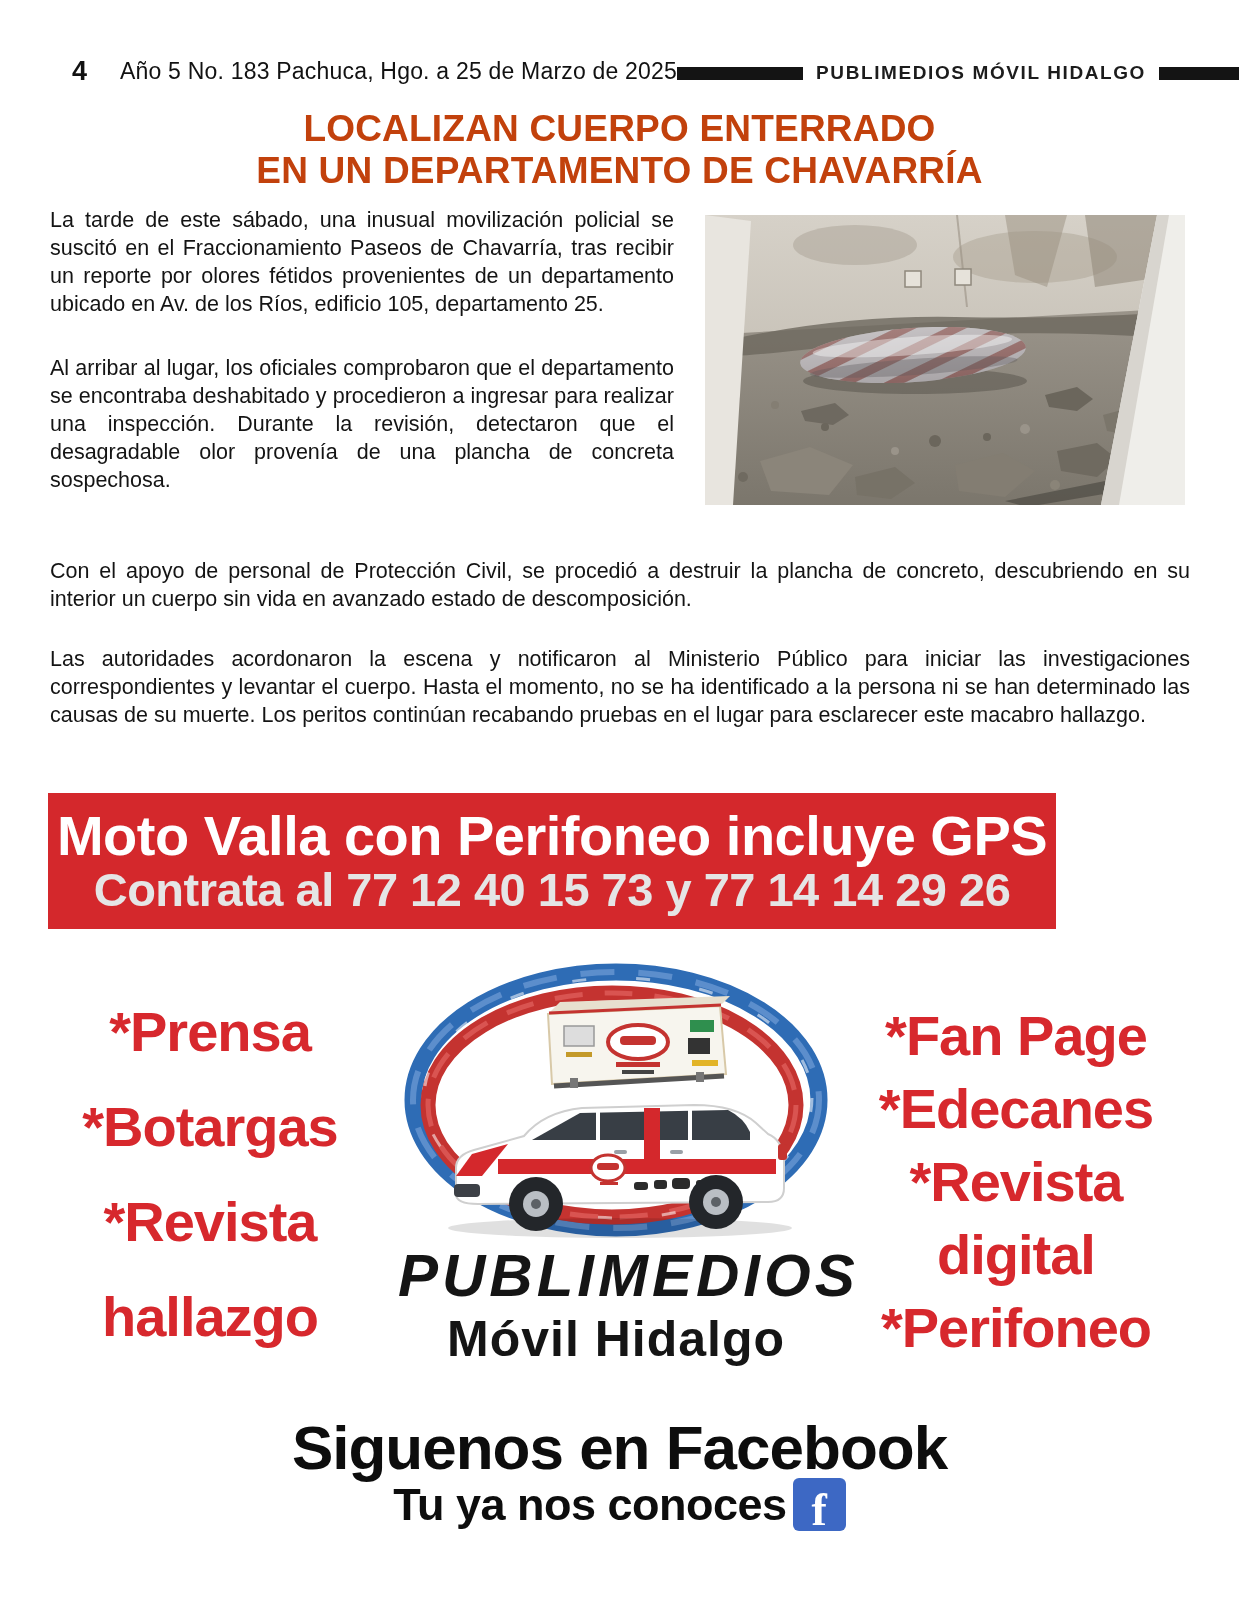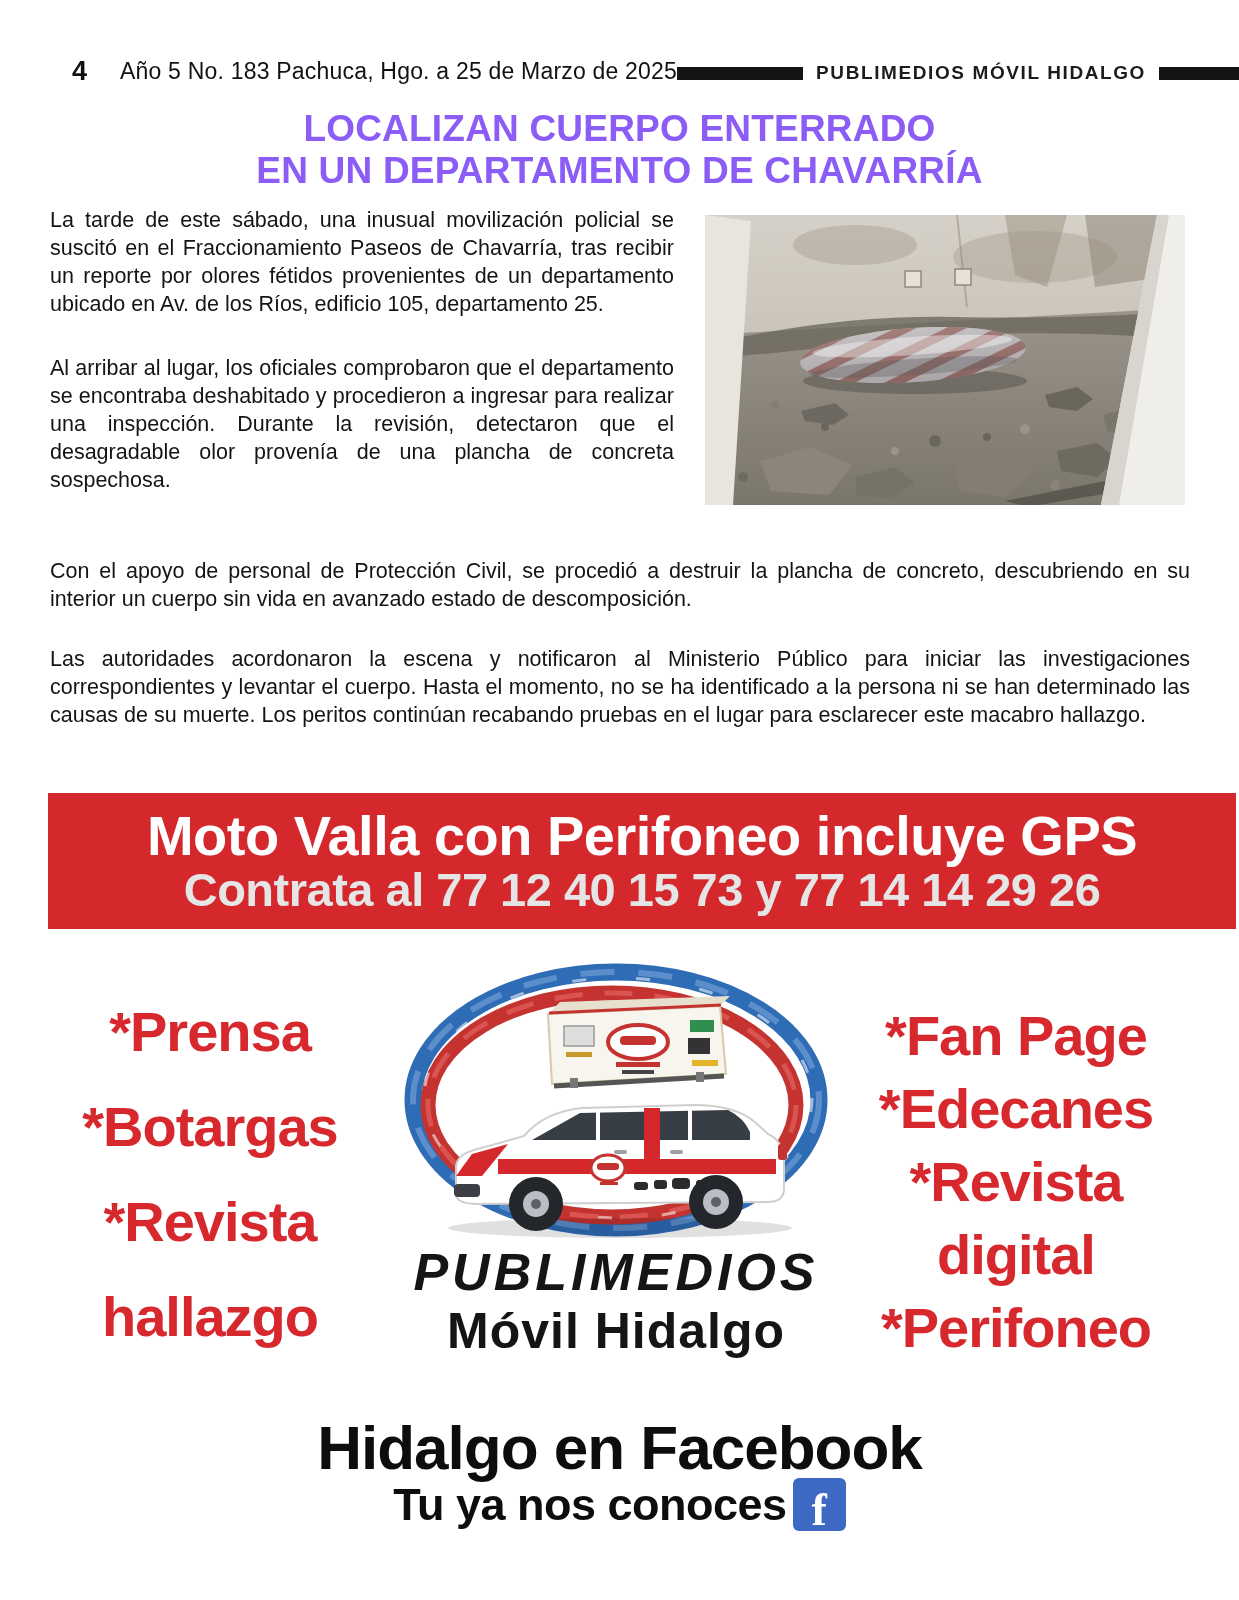--- a/index.html
+++ b/index.html
@@ -11,44 +11,44 @@
   
   .header{position:absolute;top:56px;left:48px;right:0;height:36px;}
   .page-num{position:absolute;left:24px;top:0;font-size:27px;font-weight:bold;}
   .issue-line{position:absolute;left:72px;top:2px;font-size:23px;letter-spacing:0.2px;white-space:nowrap;}
   .brand{position:absolute;right:0;top:6px;display:flex;align-items:center;}
   .brand-bar-left{width:126px;height:13px;background:#141414;}
   .brand-text{font-size:19px;font-weight:700;letter-spacing:1.6px;margin:0 13px;white-space:nowrap;color:#1c1c1c;transform:scaleY(0.92);}
   .brand-bar-right{width:80px;height:13px;background:#141414;}
   
   .headline{position:absolute;top:108px;left:0;width:100%;text-align:center;
-    font-size:37px;font-weight:800;line-height:42px;letter-spacing:0.2px;color:#8b5cf6;}
+    font-size:37px;font-weight:800;line-height:42px;letter-spacing:0.2px;color:#c2410c;}
   
   .article-col{position:absolute;top:206px;left:50px;width:624px;
     font-size:21.5px;line-height:28px;text-align:justify;color:#141414;}
   .article-col .para + .para{margin-top:36px;}
   .photo{position:absolute;top:215px;left:705px;width:480px;height:290px;}
   .para-full{position:absolute;left:50px;width:1140px;
     font-size:21.5px;line-height:28px;text-align:justify;color:#141414;}
   .para3{top:557px;}
   .para4{top:645px;}
   
-  .banner{position:absolute;top:793px;left:48px;width:1188px;height:136px;background:#d4282c;
+  .banner{position:absolute;top:793px;left:48px;width:1008px;height:136px;background:#d4282c;
     display:flex;flex-direction:column;align-items:center;justify-content:center;}
   .banner-line1{color:#ffffff;font-size:56px;font-weight:800;letter-spacing:-0.5px;line-height:1.04;white-space:nowrap;}
   .banner-line2{color:#e5e5e5;font-size:47px;font-weight:800;letter-spacing:-0.5px;line-height:1.06;white-space:nowrap;text-align:right;}
   
   .promo-left{position:absolute;top:1004px;left:42px;width:336px;text-align:center;}
   .promo-right{position:absolute;top:1008px;left:848px;width:336px;text-align:center;}
   .promo-item{color:#d7282d;font-size:56px;font-weight:800;letter-spacing:-1px;line-height:56px;white-space:nowrap;}
   .promo-left .promo-item{margin-bottom:39px;}
   .promo-right .promo-item{margin-bottom:17px;}
   .logo-wrap{position:absolute;top:962px;left:398px;width:436px;text-align:center;}
   .logo-svg{display:block;width:436px;height:288px;}
-  .logo-title{margin-top:-4px;font-size:52px;font-weight:800;font-style:italic;letter-spacing:4px;color:#151515;line-height:1.0;white-space:nowrap;}
+  .logo-title{margin-top:-4px;font-size:60px;font-weight:800;font-style:italic;letter-spacing:4px;color:#151515;line-height:1.0;white-space:nowrap;}
   .logo-subtitle{margin-top:8px;font-size:50px;font-weight:800;letter-spacing:1px;color:#151515;line-height:1.0;white-space:nowrap;}
   
   .follow{position:absolute;top:1412px;left:0;width:100%;text-align:center;
     font-size:62px;font-weight:800;letter-spacing:-1px;color:#0d0d0d;white-space:nowrap;}
   .fb-row{position:absolute;top:1478px;left:0;width:100%;display:flex;align-items:center;justify-content:center;gap:6px;}
   .fb-lead,.fb-name{font-size:45px;font-weight:800;letter-spacing:-0.5px;color:#0d0d0d;white-space:nowrap;}
   .fb-icon{width:53px;height:53px;background:#3d68c4;border-radius:6px;display:flex;align-items:flex-end;justify-content:center;overflow:hidden;}
   .fb-icon span{color:#ffffff;font-size:46px;font-weight:800;line-height:0.92;font-family:"Liberation Serif",serif;}
 </style>
 </head>
@@ -214,21 +214,21 @@
         <circle cx="138" cy="242" r="5" fill="#5c6166"></circle>
         <circle cx="318" cy="240" r="27" fill="#23262a"></circle>
         <circle cx="318" cy="240" r="13" fill="#b9bec4"></circle>
         <circle cx="318" cy="240" r="5" fill="#5c6166"></circle>
       </g>
     </svg>
     <div class="logo-title">PUBLIMEDIOS</div>
     <div class="logo-subtitle">Móvil Hidalgo</div>
   </div>
 
-  <div class="follow">Hidalgo en Facebook</div>
+  <div class="follow">Siguenos en Facebook</div>
   <div class="fb-row">
     <span class="fb-lead">Tu ya nos conoces</span>
     <span class="fb-icon">
         <span>f</span>
       </span>
   </div>
 
 </div>
 
 </body></html>

